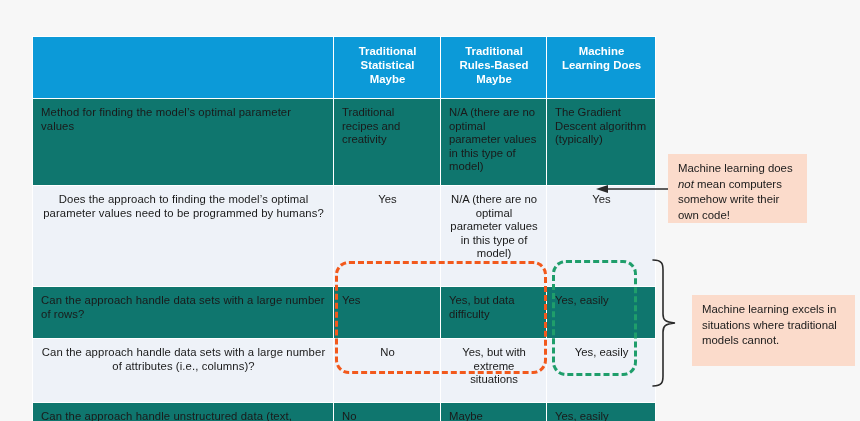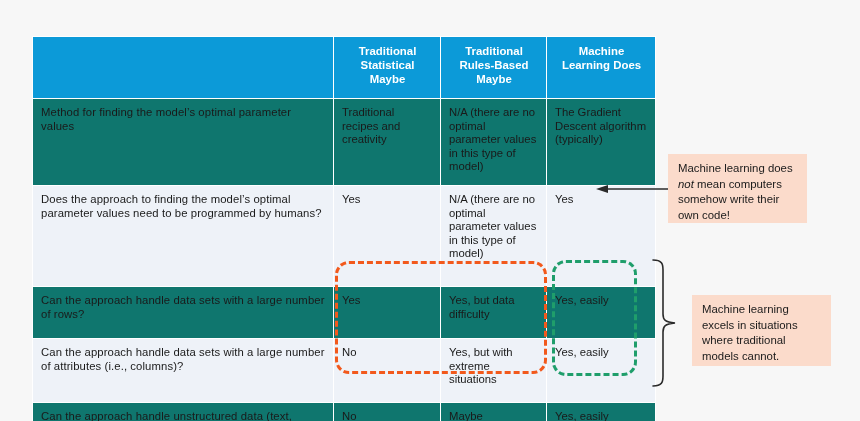--- a/index.html
+++ b/index.html
@@ -44,21 +44,21 @@
     color: #ffffff;
     font-weight: bold;
     height: 46px;
     font-size: 11.4px;
     line-height: 13.8px;
     padding-top: 8px;
   }
   #comparison-table thead th.blank-head { background: #0c9ad8; }
 
   tr.band-dark  td { background: #0f766e; }
-  tr.band-light td { background: #eef2f8; }
+  tr.band-light td { background: #eef2f8; text-align: center; }
 
   tr.r1 td { height: 72px; }
   tr.r2 td { height: 86px; }
   tr.r3 td { height: 37px; }
   tr.r4 td { height: 49px; }
   tr.r5 td { height: 42px; }
 
   .q-cell { letter-spacing: .1px; }
 
   
@@ -96,21 +96,21 @@
   }
   #callout-ml-not-writing-code {
     left: 668px;
     top: 154px;
     width: 139px;
     height: 69px;
   }
   #callout-ml-excels {
     left: 692px;
     top: 295px;
-    width: 139px;
+    width: 163px;
     height: 71px;
   }
   .callout em { font-style: italic; }
 
   
   #arrow-to-ml-yes {
     position: absolute;
     left: 596px;
     top: 183px;
     width: 98px;

